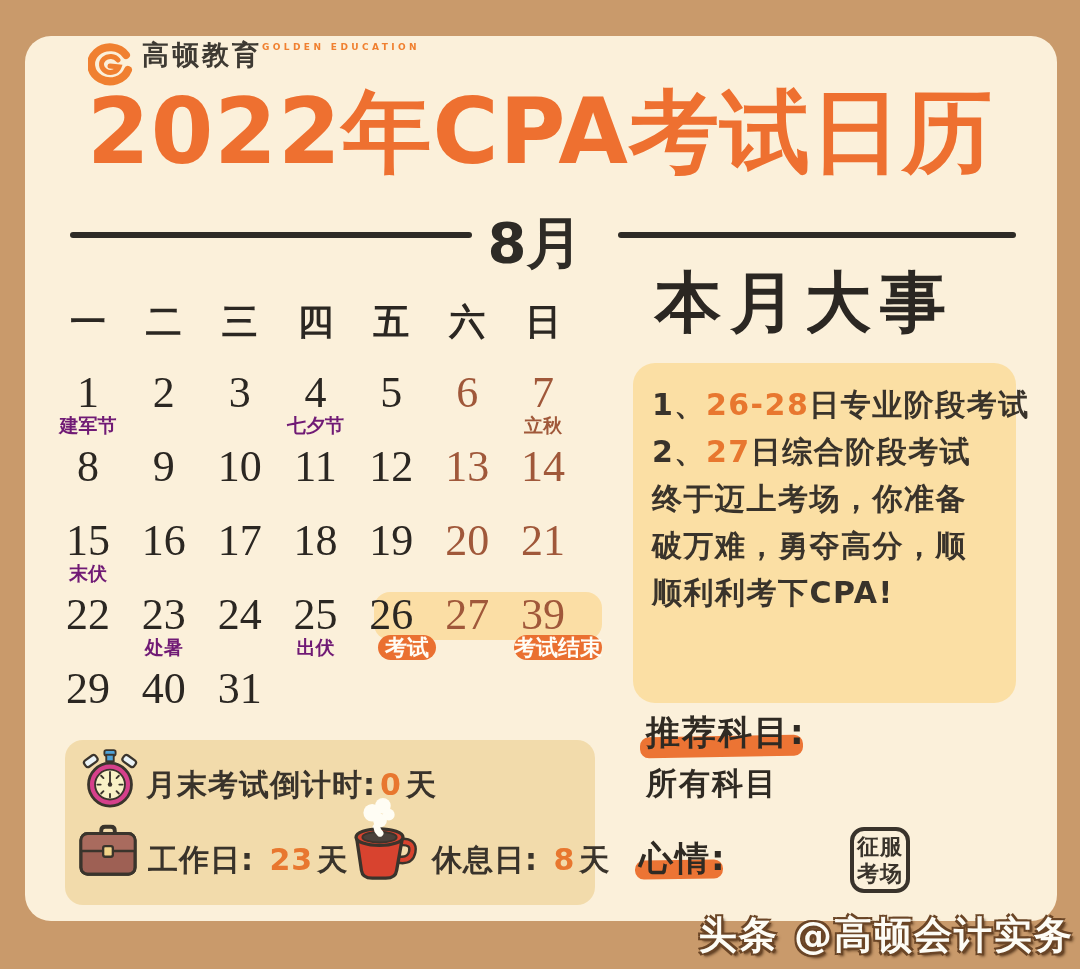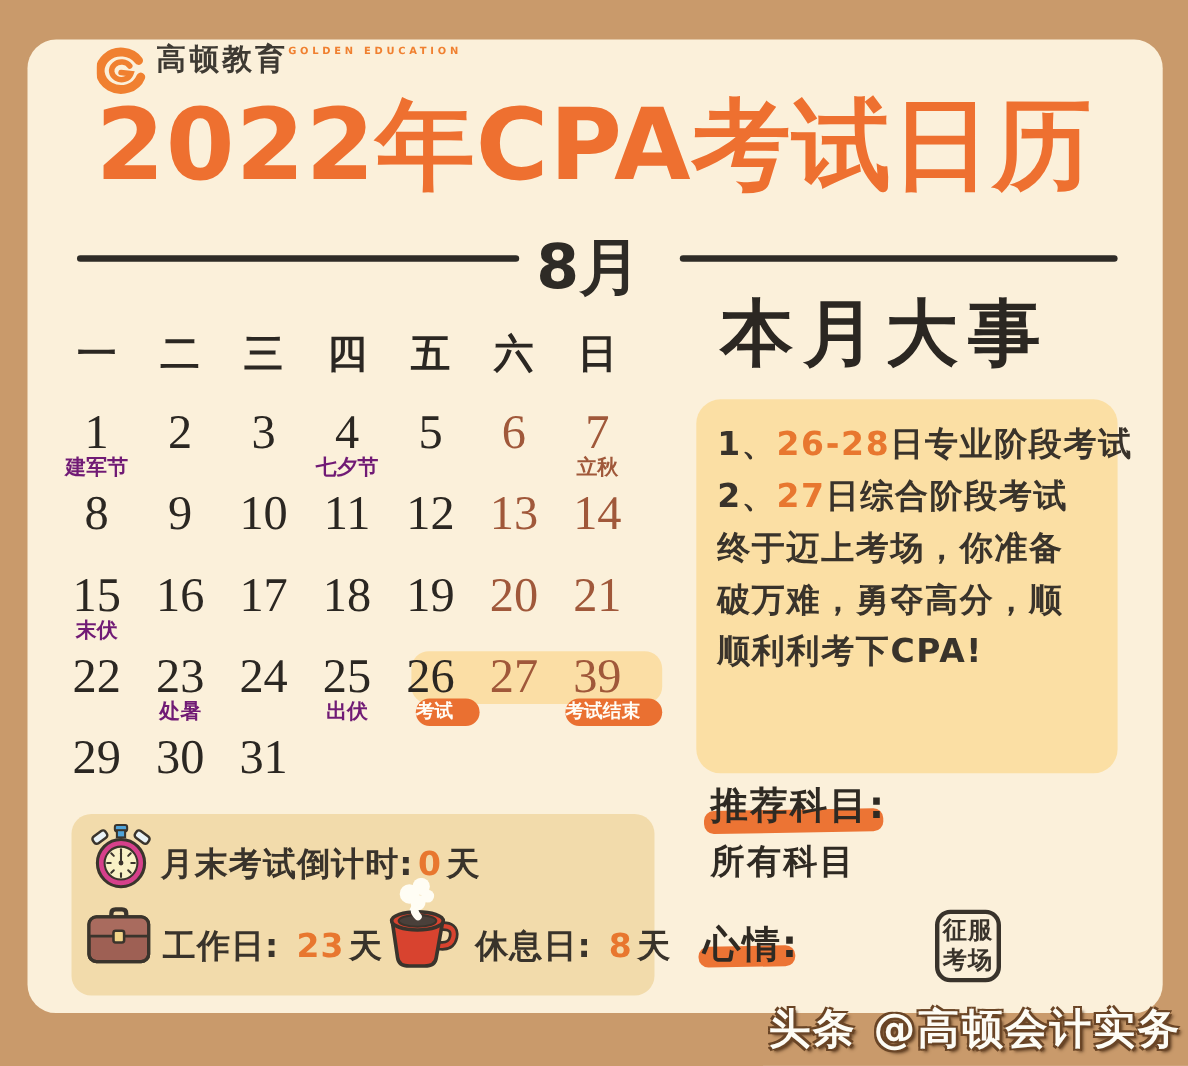--- a/index.html
+++ b/index.html
@@ -50,21 +50,21 @@
   .cal-cell{text-align:center;}
   .cal-num{
     font-family:"Liberation Serif","DejaVu Serif",serif;
     font-size:44px;line-height:52px;color:#2B2722;
   }
   .cal-num.weekend{color:#A0583A;}
   .cal-label{font-size:19px;font-weight:bold;color:#701a75;line-height:20px;margin-top:-4px;}
   .cal-label.weekend{color:#A0583A;}
   .exam-badge{
     position:absolute;z-index:3;background:#EA7031;color:#FFFDF6;
-    font-size:17px;font-weight:bold;line-height:25px;border-radius:13px;
+    font-size:22px;font-weight:bold;line-height:25px;text-align:center;border-radius:13px;
   }
   #badge-start{left:378px;top:635px;width:58px;}
   #badge-end{left:514px;top:635px;width:88px;}
   
   .info-box{
     position:absolute;left:65px;top:740px;width:530px;height:165px;
     background:#F2DBAB;border-radius:18px;z-index:1;
   }
   .info-row{position:absolute;z-index:2;font-size:30px;font-weight:bold;color:#39332B;letter-spacing:1px;white-space:nowrap;}
   #row-timer{left:146px;top:765px;}
@@ -231,21 +231,21 @@
       <div class="cal-cell">
         <div class="cal-num weekend">27</div>
       </div>
       <div class="cal-cell">
         <div class="cal-num weekend">39</div>
       </div>
       <div class="cal-cell">
         <div class="cal-num">29</div>
       </div>
       <div class="cal-cell">
-        <div class="cal-num">30</div>
+        <div class="cal-num">40</div>
       </div>
       <div class="cal-cell">
         <div class="cal-num">31</div>
       </div>
     </div>
   <div class="exam-badge" id="badge-start">考试</div>
   <div class="exam-badge" id="badge-end">考试结束</div>
 
   <div class="info-box"></div>
   <span class="icon-abs" id="icon-timer">

